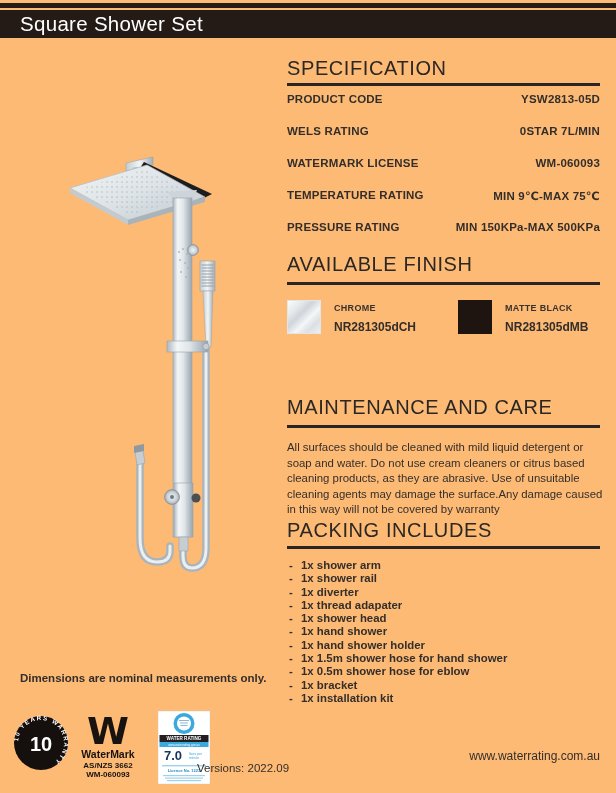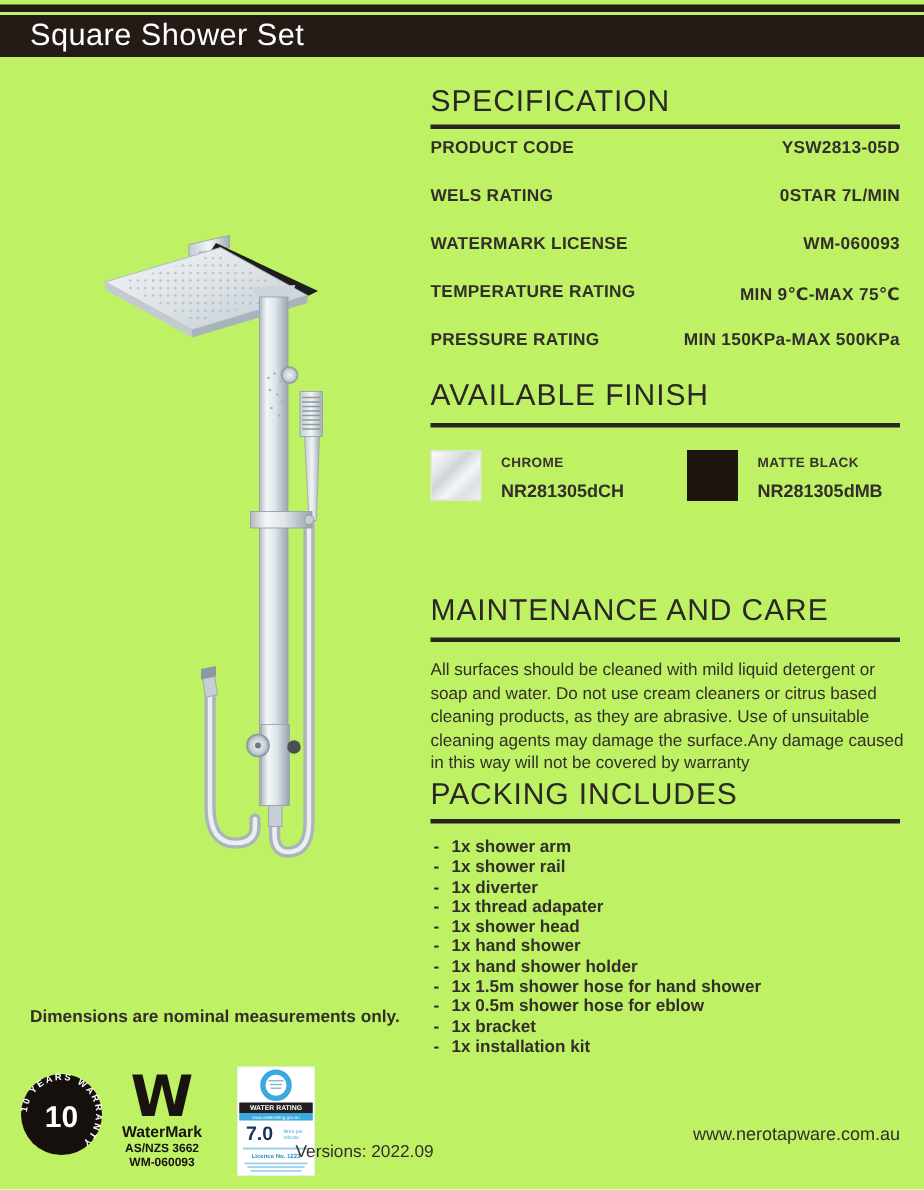--- a/index.html
+++ b/index.html
@@ -1,18 +1,18 @@
 <!DOCTYPE html>
 <html><head>
 <meta charset="utf-8">
 <style>
   * { margin:0; padding:0; box-sizing:border-box; }
   html,body { width:616px; height:793px; background:#ffffff;
     font-family:"Liberation Sans","DejaVu Sans",sans-serif; color:#2e2a27; }
-  .page { position:relative; width:616px; height:793px; overflow:hidden; background:#bef264; }
+  .page { position:relative; width:616px; height:793px; overflow:hidden; background:#fdba74; }
 
   
   .top-strip { position:absolute; left:0; top:3px; width:616px; height:5px; background:#241b16; }
   .title-bar { position:absolute; left:0; top:10px; width:616px; height:28px; background:#241b16; }
   .title-bar .t { color:#ffffff; font-size:20.5px; line-height:28px; padding-left:20px;
     letter-spacing:.3px; font-weight:400; }
 
   
   .rcol { position:absolute; left:287px; top:57px; width:316px; }
   .sec-h { position:absolute; left:0; font-size:20px; font-weight:400; color:#2b2724; letter-spacing:.6px; }
@@ -255,15 +255,15 @@
       <text x="26" y="61" text-anchor="middle" font-size="4" font-weight="bold" fill="#2d8cc4" font-family="Liberation Sans, sans-serif">Licence No. 1223</text>
       <g fill="#9ed2ec">
         <rect x="5" y="64" width="42" height="1.2"></rect>
           <rect x="7" y="66.5" width="38" height="1.2"></rect>
         <rect x="9" y="69" width="34" height="1.2"></rect>
       </g>
     </svg>
   </div>
 
   <div class="versions">Versions: 2022.09</div>
-  <a class="website" href="#">www.nerotapware.com.au</a>
+  <a class="website" href="#">www.waterrating.com.au</a>
 
 </div>
 
 </body></html>

